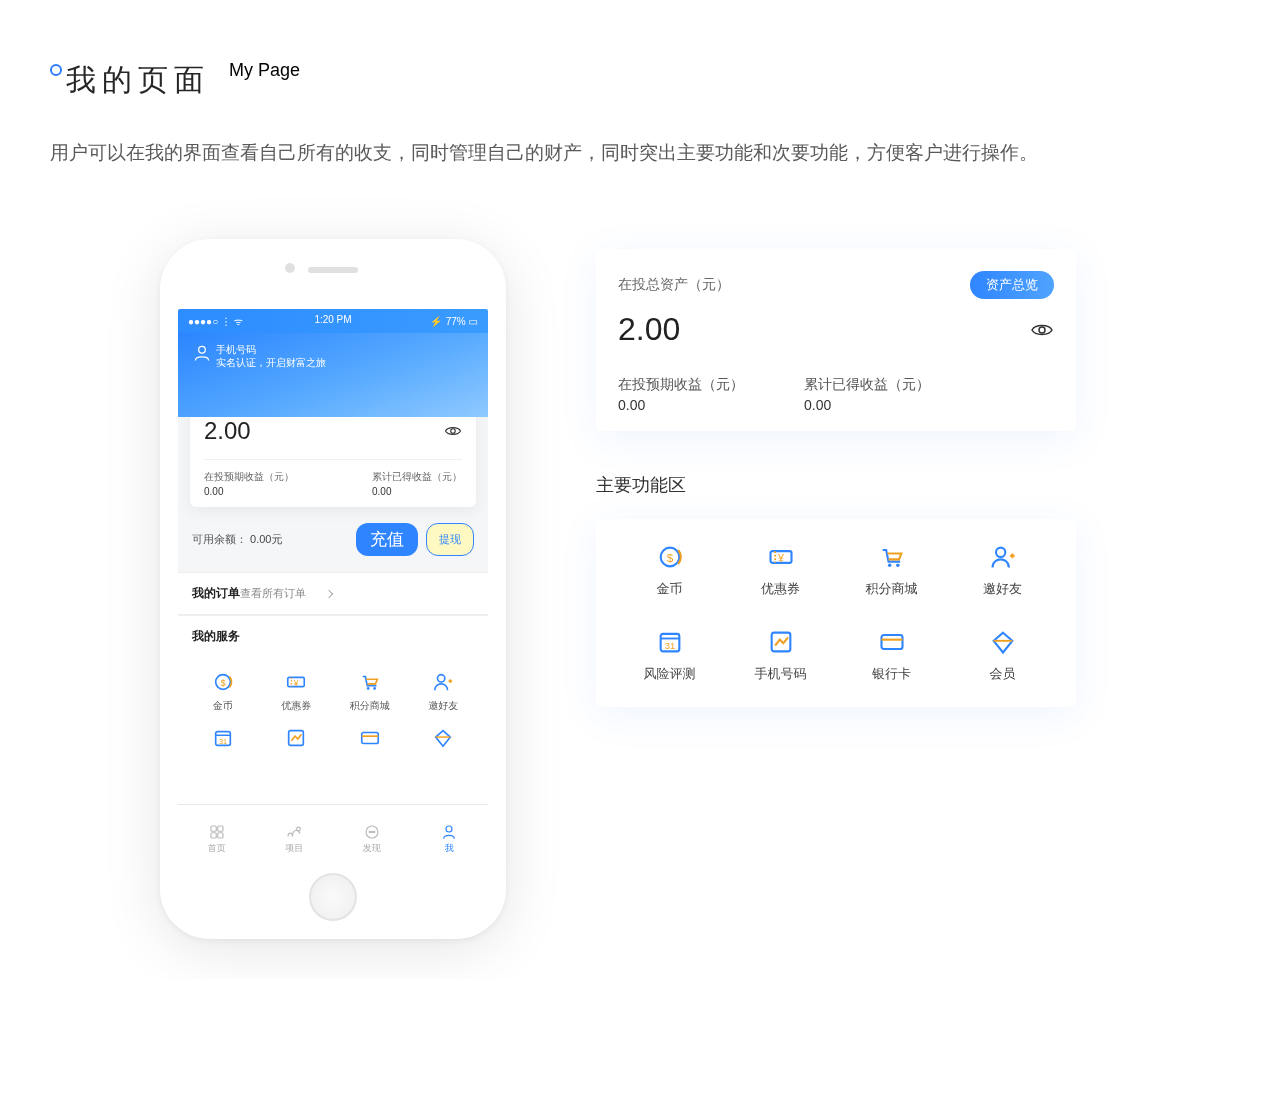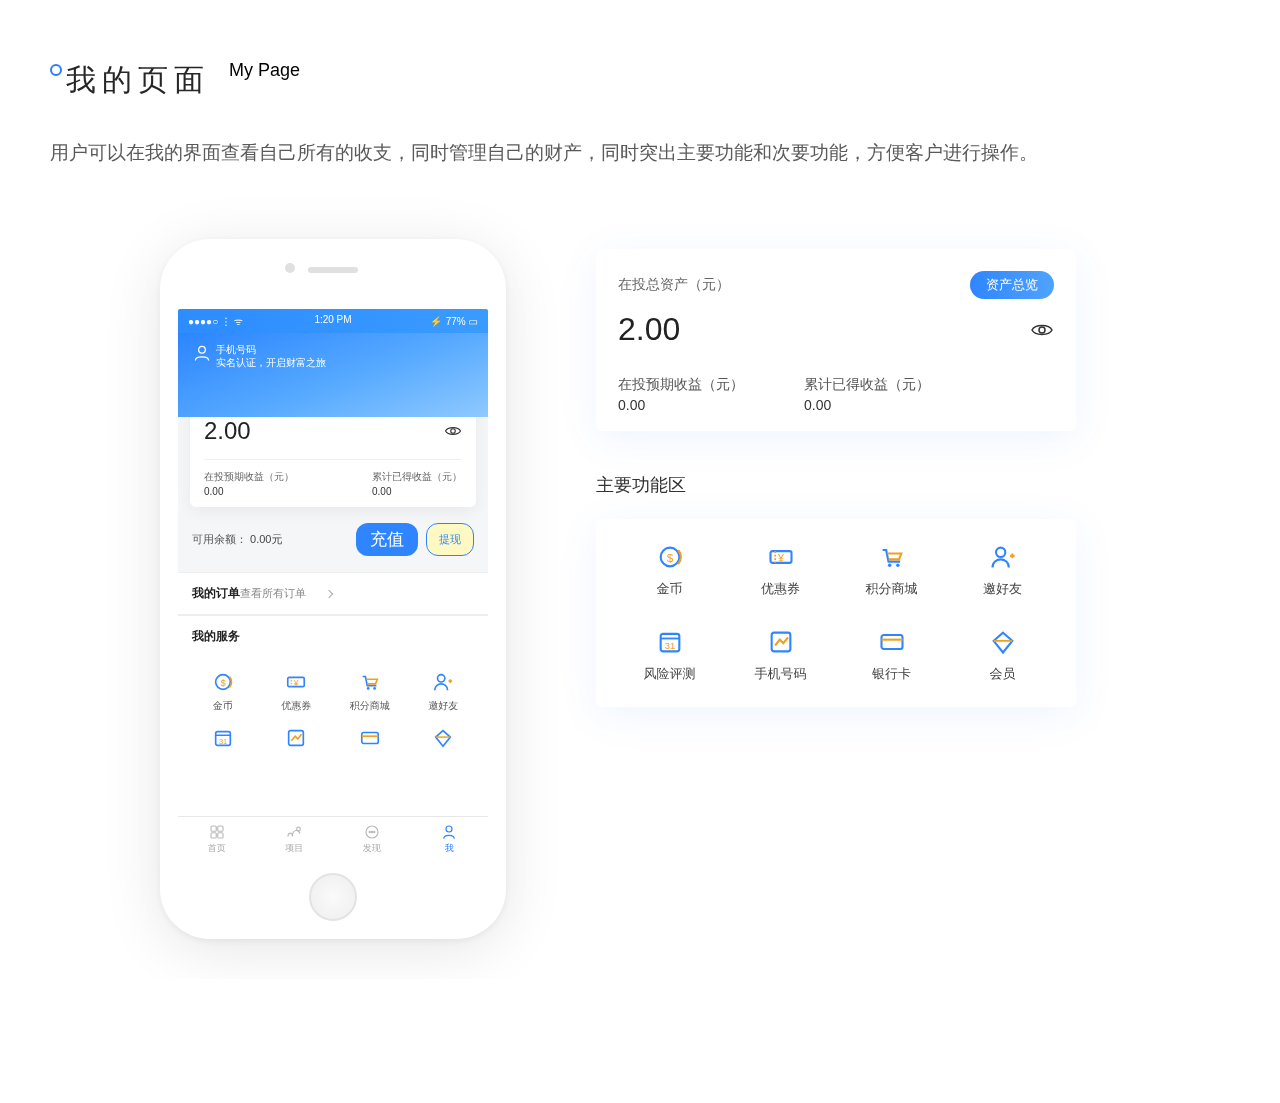--- a/index.html
+++ b/index.html
@@ -174,21 +174,21 @@
     text-align:center;
     row-gap: 14px;
     padding: 14px 8px 0 8px;
   }
   .svc-item { font-size:10px; color:#555; }
   .svc-ico { width:22px; height:22px; margin-bottom:4px; }
 
   .tabbar {
     display:flex; justify-content:space-around;
     background:#fff; border-top:1px solid #e8e8e8;
-    padding:6px 0 4px 0;
+    padding:18px 0 4px 0;
   }
   .tab-item { font-size:9px; color:#aaa; text-align:center; }
   .tab-item.active { color:#2f85ff; }
   .tab-ico { width:18px; height:18px; display:block; margin:0 auto 1px; }
 
   
   .right-col { flex:1; max-width: 480px; padding-top: 10px; }
   .right-heading { font-size:18px; color:#333; font-weight:500; margin-bottom:22px; }
   .big-card {
     box-shadow: 0 8px 40px rgba(40,120,255,0.08);

